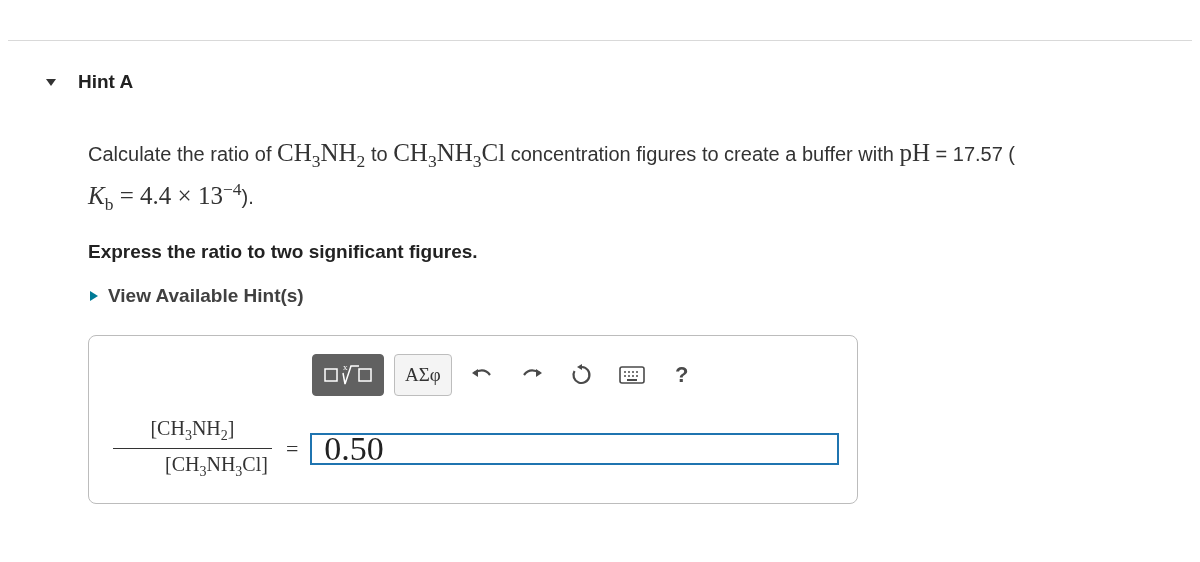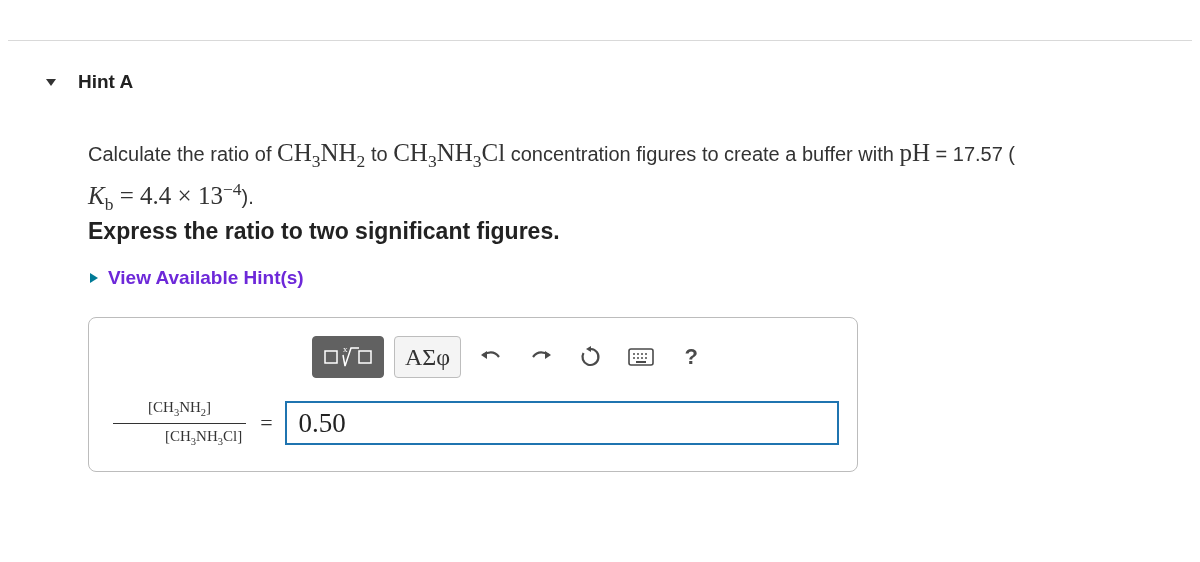--- a/index.html
+++ b/index.html
@@ -49,30 +49,30 @@
   }
   .formula sub, .ratio sub {
     font-size: 0.7em;
     vertical-align: sub;
   }
   .formula sup, .ratio sup {
     font-size: 0.7em;
     vertical-align: super;
   }
   .instruction {
-    margin-top: 0;
+    margin-top: 23px;
     font-weight: bold;
-    font-size: 23px;
+    font-size: 19px;
     color: #222;
   }
   .hint-row {
     margin-top: 22px;
     display: flex;
     align-items: center;
-    color: #6d28d9;
+    color: #404040;
     font-weight: bold;
     font-size: 19px;
     cursor: pointer;
   }
   .hint-row .tri-right {
     margin-right: 8px;
   }
   .answer-box {
     margin-top: 28px;
     border: 1px solid #bcbcbc;
@@ -115,21 +115,21 @@
     min-width: 40px;
     color: #4a4a4a;
     font-size: 20px;
   }
   .eq-row {
     display: flex;
     align-items: center;
   }
   .ratio {
     font-family: "Times New Roman", Times, serif;
-    font-size: 15px;
+    font-size: 20px;
     text-align: center;
     line-height: 1.2;
     margin: 0 14px 0 6px;
   }
   .ratio .num {
     display: block;
     padding: 0 4px 3px;
     border-bottom: 1.5px solid #333;
   }
   .ratio .den {
@@ -137,24 +137,24 @@
     padding: 3px 4px 0;
     margin-left: 48px;
   }
   .equals {
     font-family: "Times New Roman", Times, serif;
     font-size: 22px;
     margin-right: 12px;
   }
   .answer-input {
     width: 560px;
-    height: 44px;
+    height: 32px;
     border: 2px solid #1f74b0;
     font-family: "Times New Roman", Times, serif;
-    font-size: 27px;
+    font-size: 34px;
     padding: 0 12px;
     box-sizing: border-box;
     color: #222;
   }
   
   svg { display: block; }
 </style>
 </head>
 <body>
 
@@ -191,21 +191,21 @@
       <div class="toolbar">
         <div class="tool-btn active">
           <svg width="50" height="26" viewBox="0 0 50 26">
             <rect x="2" y="7" width="12" height="12" fill="none" stroke="#fff" stroke-width="1.5"></rect>
             <text x="20" y="8" font-size="9" fill="#fff" font-family="serif">x</text>
             <path d="M20 11 L22 22 L28 4 L36 4" fill="none" stroke="#fff" stroke-width="1.5"></path>
             <rect x="36" y="7" width="12" height="12" fill="none" stroke="#fff" stroke-width="1.5"></rect>
           </svg>
         </div>
         <div class="tool-btn">
-          <span style="font-family:'Times New Roman',serif;font-size:24px;">ΑΣφ</span>
+          <span style="font-family:'Times New Roman',serif;font-size:19px;">ΑΣφ</span>
         </div>
         <div class="tool-ghost" title="Undo">
           <svg width="24" height="20" viewBox="0 0 24 20">
             <path d="M8 4 L2 8 L8 12 Z" fill="#4a4a4a"></path>
             <path d="M4 8 Q14 2 20 10" fill="none" stroke="#4a4a4a" stroke-width="2.2"></path>
           </svg>
         </div>
         <div class="tool-ghost" title="Redo">
           <svg width="24" height="20" viewBox="0 0 24 20">
             <path d="M16 4 L22 8 L16 12 Z" fill="#4a4a4a"></path>

